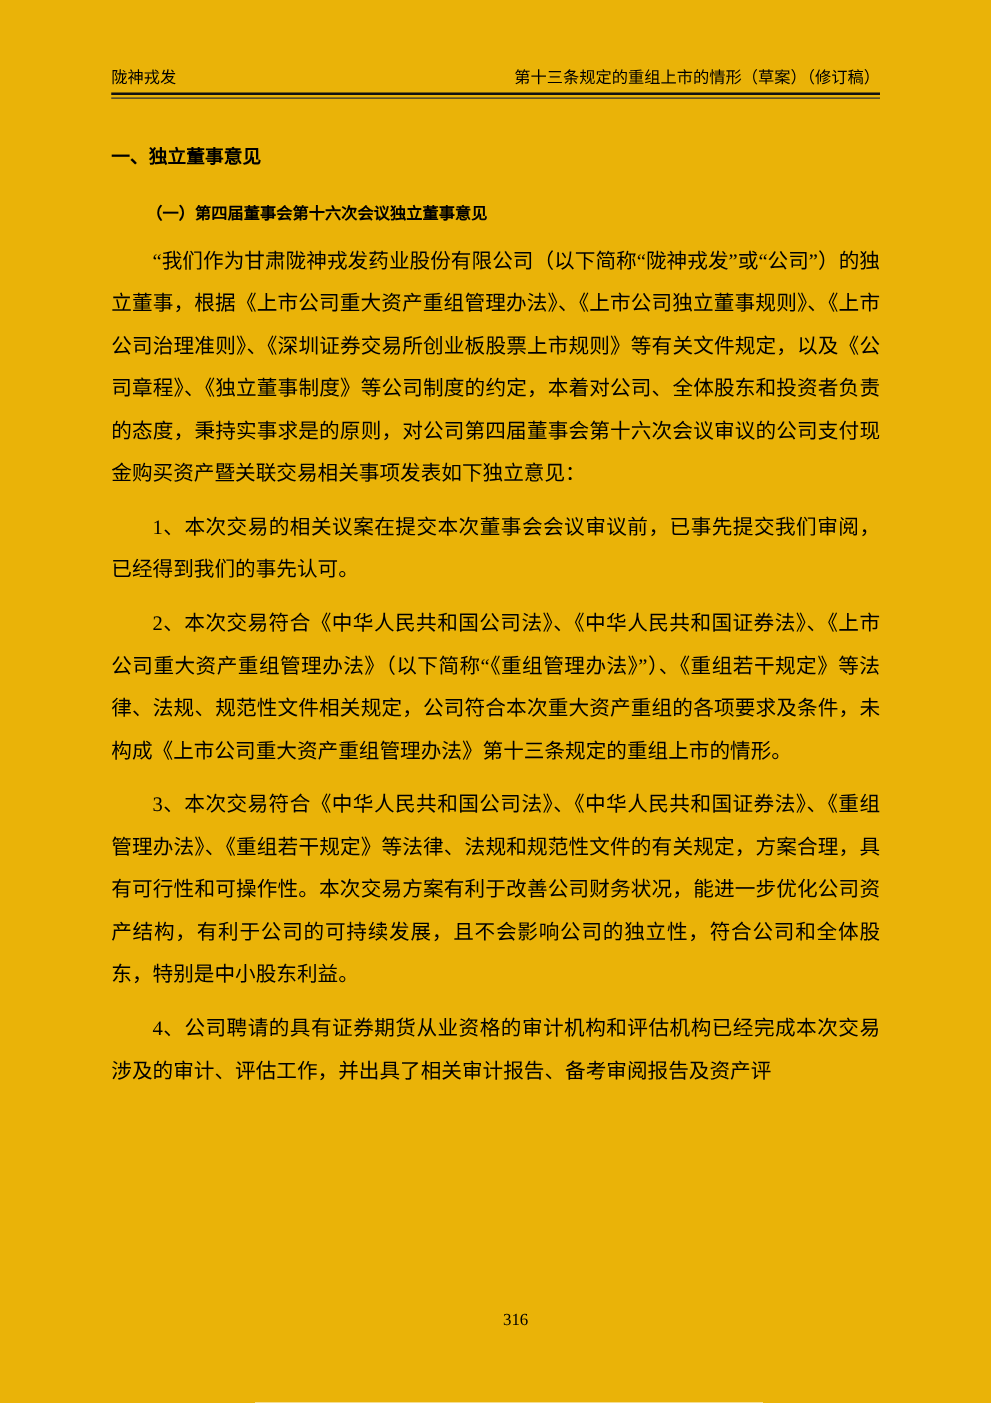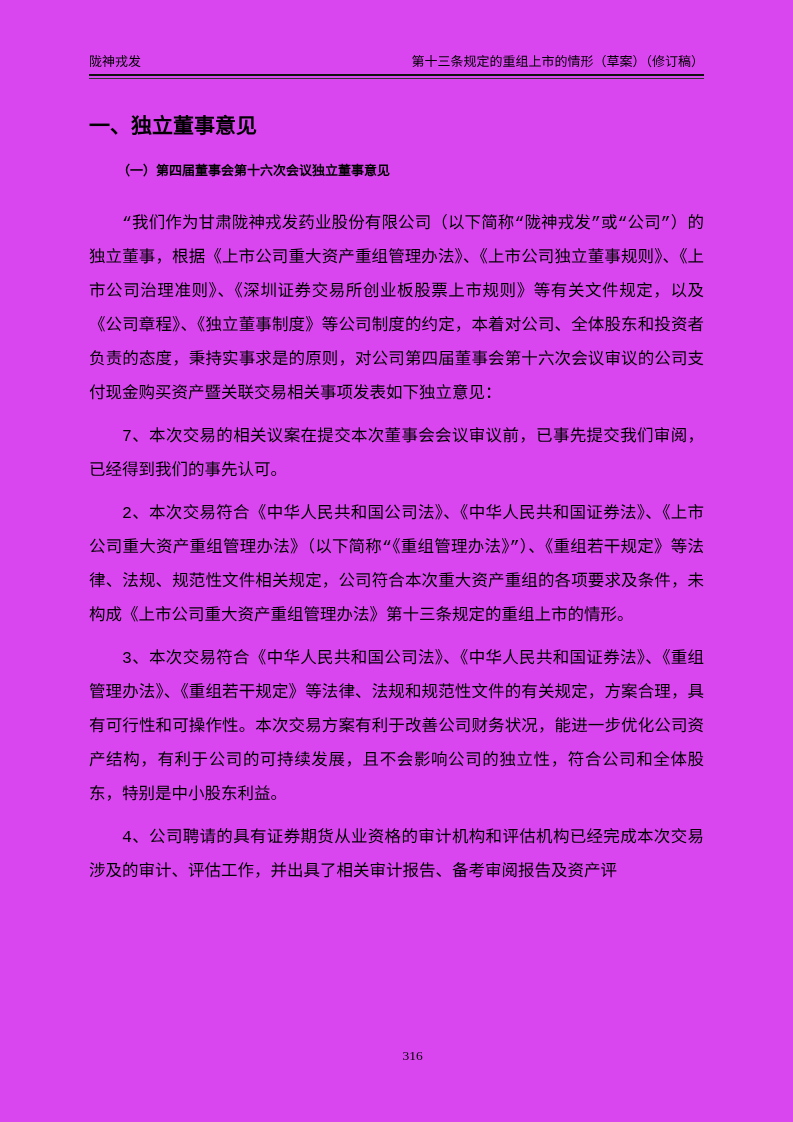--- a/index.html
+++ b/index.html
@@ -6,21 +6,21 @@
   html, body { background: #ffffff; }
   body {
     font-family: "Liberation Serif", "DejaVu Serif", serif;
     color: #000000;
   }
   .page {
     position: relative;
     width: 793px;
     height: 1122px;
     margin: 0 auto;
-    background: #d946ef;
+    background: #eab308;
     overflow: hidden;
   }
   .page-inner {
     padding: 54px 89px 0 89px;
   }
   
   .doc-header {
     display: flex;
     justify-content: space-between;
     align-items: flex-end;
@@ -40,33 +40,33 @@
     font-family: "Liberation Sans", "DejaVu Sans", sans-serif;
     font-weight: bold;
     font-size: 24px;
     line-height: 30px;
     letter-spacing: 1px;
   }
   .section-heading {
     margin-top: 34px;
     font-family: "Liberation Sans", "DejaVu Sans", sans-serif;
     font-weight: bold;
-    font-size: 21px;
+    font-size: 15px;
     line-height: 25px;
   }
   .subsection-heading {
     margin-top: 21px;
     padding-left: 28px;
     font-family: "Liberation Sans", "DejaVu Sans", sans-serif;
     font-weight: bold;
     font-size: 13px;
     line-height: 23px;
   }
   
-  .body-text { margin-top: 25px; font-family: Liberation Mono, monospace; }
+  .body-text { margin-top: 10px; }
   .body-text p {
     font-size: 16.5px;
     line-height: 34px;
     text-align: justify;
     text-indent: 2em;
     margin-bottom: 9px;
     word-break: break-all;
   }
   .body-text p:last-child { margin-bottom: 0; }
   
@@ -91,21 +91,21 @@
     </div>
     <div class="doc-header-rule"></div>
 
 
     <h2 class="section-heading">一、独立董事意见</h2>
 
     <h3 class="subsection-heading">（一）第四届董事会第十六次会议独立董事意见</h3>
 
     <div class="body-text">
       <p>“我们作为甘肃陇神戎发药业股份有限公司（以下简称“陇神戎发”或“公司”）的独立董事，根据《上市公司重大资产重组管理办法》、《上市公司独立董事规则》、《上市公司治理准则》、《深圳证券交易所创业板股票上市规则》等有关文件规定，以及《公司章程》、《独立董事制度》等公司制度的约定，本着对公司、全体股东和投资者负责的态度，秉持实事求是的原则，对公司第四届董事会第十六次会议审议的公司支付现金购买资产暨关联交易相关事项发表如下独立意见：</p>
-      <p>7、本次交易的相关议案在提交本次董事会会议审议前，已事先提交我们审阅，已经得到我们的事先认可。</p>
+      <p>1、本次交易的相关议案在提交本次董事会会议审议前，已事先提交我们审阅，已经得到我们的事先认可。</p>
       <p>2、本次交易符合《中华人民共和国公司法》、《中华人民共和国证券法》、《上市公司重大资产重组管理办法》（以下简称“《重组管理办法》”）、《重组若干规定》等法律、法规、规范性文件相关规定，公司符合本次重大资产重组的各项要求及条件，未构成《上市公司重大资产重组管理办法》第十三条规定的重组上市的情形。</p>
       <p>3、本次交易符合《中华人民共和国公司法》、《中华人民共和国证券法》、《重组管理办法》、《重组若干规定》等法律、法规和规范性文件的有关规定，方案合理，具有可行性和可操作性。本次交易方案有利于改善公司财务状况，能进一步优化公司资产结构，有利于公司的可持续发展，且不会影响公司的独立性，符合公司和全体股东，特别是中小股东利益。</p>
       <p>4、公司聘请的具有证券期货从业资格的审计机构和评估机构已经完成本次交易涉及的审计、评估工作，并出具了相关审计报告、备考审阅报告及资产评</p>
     </div>
 
   </div>
 
   <div class="doc-footer">316</div>
 </div>
 

